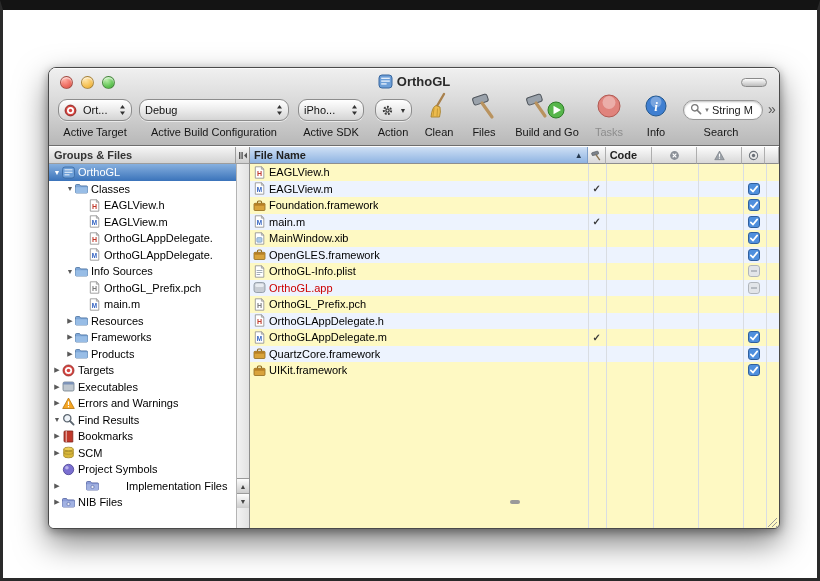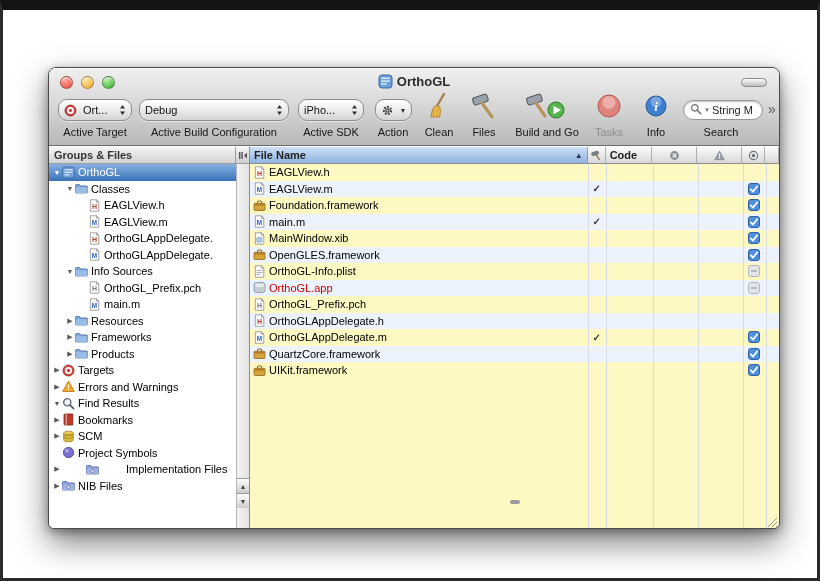--- a/index.html
+++ b/index.html
@@ -385,20 +385,30 @@
               <circle cx="6.5" cy="6.5" r="3.6" fill="#fff"></circle>
               <circle cx="6.5" cy="6.5" r="1.8" fill="#d64541"></circle>
             </svg>
           </span>
           <span class="tlabel">Targets</span>
         </div>
         <div class="tree-row" style="padding-left: 3px;">
           <span class="disc">▶</span>
           <span class="ic">
             <svg viewBox="0 0 13 13">
+              <rect x="1" y="2" width="11" height="9" rx="1.5" fill="#bfc7cf" stroke="#6e7d8a" stroke-width="0.8"></rect>
+              <path d="M1 3.5 Q1 2 2.5 2 L10.5 2 Q12 2 12 3.5 L12 4.6 L1 4.6 Z" fill="#7d93b8"></path>
+            </svg>
+          </span>
+          <span class="tlabel">Executables</span>
+        </div>
+        <div class="tree-row" style="padding-left: 3px;">
+          <span class="disc">▶</span>
+          <span class="ic">
+            <svg viewBox="0 0 13 13">
               <path d="M6.5 1 L12.3 11.5 L0.7 11.5 Z" fill="#f6a623" stroke="#b5720a" stroke-width="0.8"></path>
               <rect x="5.9" y="4.4" width="1.2" height="3.6" fill="#fff"></rect>
               <rect x="5.9" y="9" width="1.2" height="1.3" fill="#fff"></rect>
             </svg>
           </span>
           <span class="tlabel">Errors and Warnings</span>
         </div>
         <div class="tree-row" style="padding-left: 3px;">
           <span class="disc">▼</span>
           <span class="ic">

